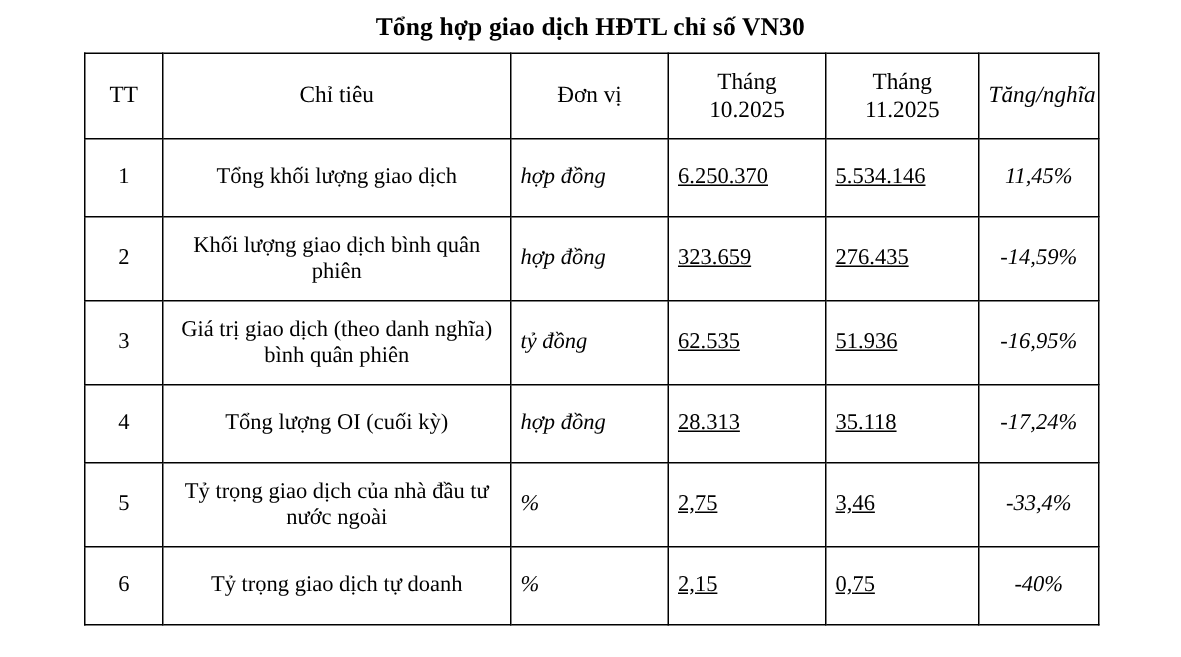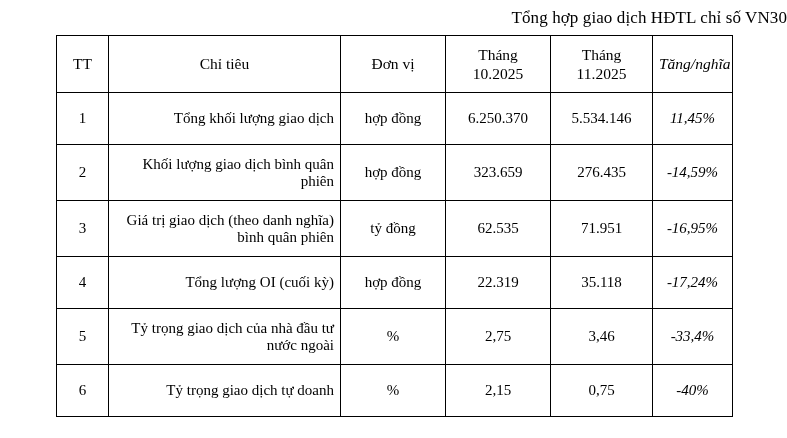--- a/index.html
+++ b/index.html
@@ -14,22 +14,22 @@
     color: #000000;
     overflow: hidden;
   }
   .page {
     position: relative;
     width: 787px;
     height: 438px;
     box-sizing: border-box;
   }
   .doc-title {
-    text-align: right;
-    font-weight: normal;
+    text-align: center;
+    font-weight: bold;
     font-size: 17px;
     font-family: "Liberation Serif", "DejaVu Serif", serif;
     padding-top: 8px;
     padding-bottom: 7px;
     letter-spacing: 0.1px;
   }
   .table-wrap {
     padding: 0 55px 10px 56px;
     box-sizing: border-box;
   }
@@ -54,28 +54,28 @@
     line-height: 1.25;
   }
   thead th.col-change {
     font-style: italic;
   }
   td.col-tt {
     text-align: center;
     width: 52px;
   }
   td.col-name {
-    text-align: right;
+    text-align: center;
     padding-left: 10px;
   }
   td.col-unit {
-    text-align: center;
+    font-style: italic;
   }
   td.col-num {
-    text-align: center;
+    text-decoration: underline;
   }
   td.col-change {
     text-align: center;
     font-style: italic;
     margin-left: 46px;
   }
   col.c-tt { width: 52px; }
   col.c-name { width: 232px; }
   col.c-unit { width: 105px; }
   col.c-oct { width: 105px; }
@@ -133,28 +133,28 @@
           <td class="col-unit">hợp đồng</td>
           <td class="col-num">323.659</td>
           <td class="col-num">276.435</td>
           <td class="col-change">-14,59%</td>
         </tr>
         <tr class="tall">
           <td class="col-tt">3</td>
           <td class="col-name">Giá trị giao dịch (theo danh nghĩa) bình quân phiên</td>
           <td class="col-unit">tỷ đồng</td>
           <td class="col-num">62.535</td>
-          <td class="col-num">71.951</td>
+          <td class="col-num">51.936</td>
           <td class="col-change">-16,95%</td>
         </tr>
         <tr>
           <td class="col-tt">4</td>
           <td class="col-name">Tổng lượng OI (cuối kỳ)</td>
           <td class="col-unit">hợp đồng</td>
-          <td class="col-num">22.319</td>
+          <td class="col-num">28.313</td>
           <td class="col-num">35.118</td>
           <td class="col-change">-17,24%</td>
         </tr>
         <tr class="tall">
           <td class="col-tt">5</td>
           <td class="col-name">Tỷ trọng giao dịch của nhà đầu tư nước ngoài</td>
           <td class="col-unit">%</td>
           <td class="col-num">2,75</td>
           <td class="col-num">3,46</td>
           <td class="col-change">-33,4%</td>

